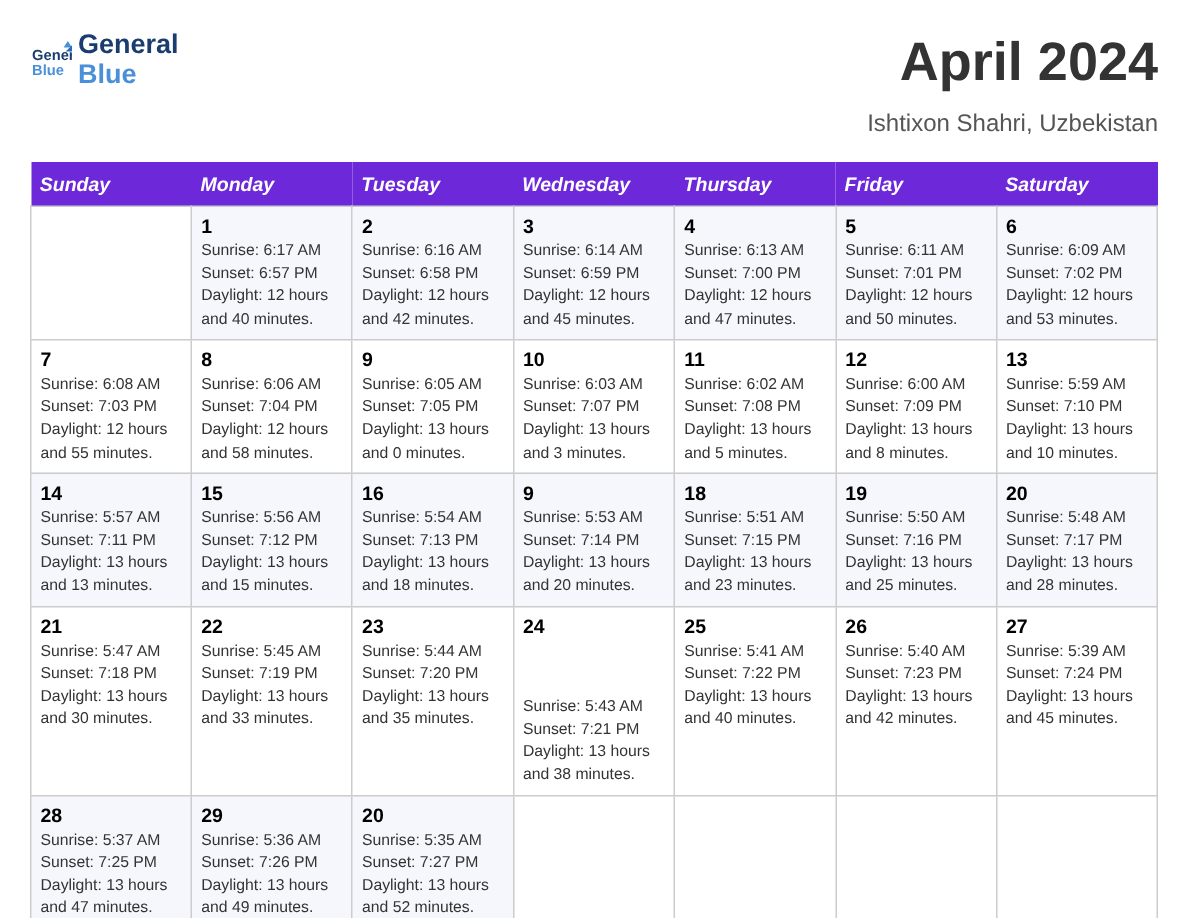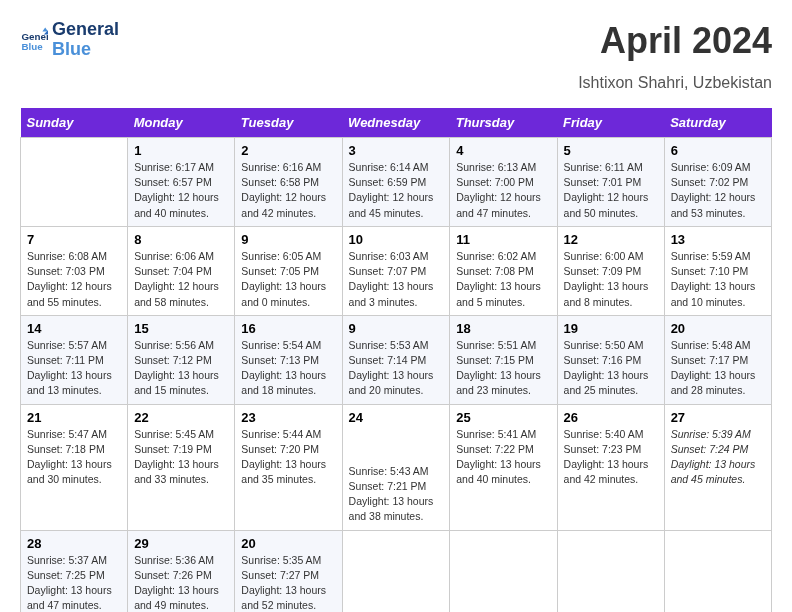--- a/index.html
+++ b/index.html
@@ -311,21 +311,21 @@
         </td>
         <td>
           <div class="day-num">26</div>
           <div class="day-info" style="white-space: pre-line;">Sunrise: 5:40 AM
 Sunset: 7:23 PM
 Daylight: 13 hours
 and 42 minutes.</div>
         </td>
         <td>
           <div class="day-num">27</div>
-          <div class="day-info" style="white-space: pre-line; font-style: italic;">Sunrise: 5:39 AM
+          <div class="day-info" style="white-space: pre-line;">Sunrise: 5:39 AM
 Sunset: 7:24 PM
 Daylight: 13 hours
 and 45 minutes.</div>
         </td>
       </tr>
       <tr>
         <td>
           <div class="day-num">28</div>
           <div class="day-info" style="white-space: pre-line;">Sunrise: 5:37 AM
 Sunset: 7:25 PM

